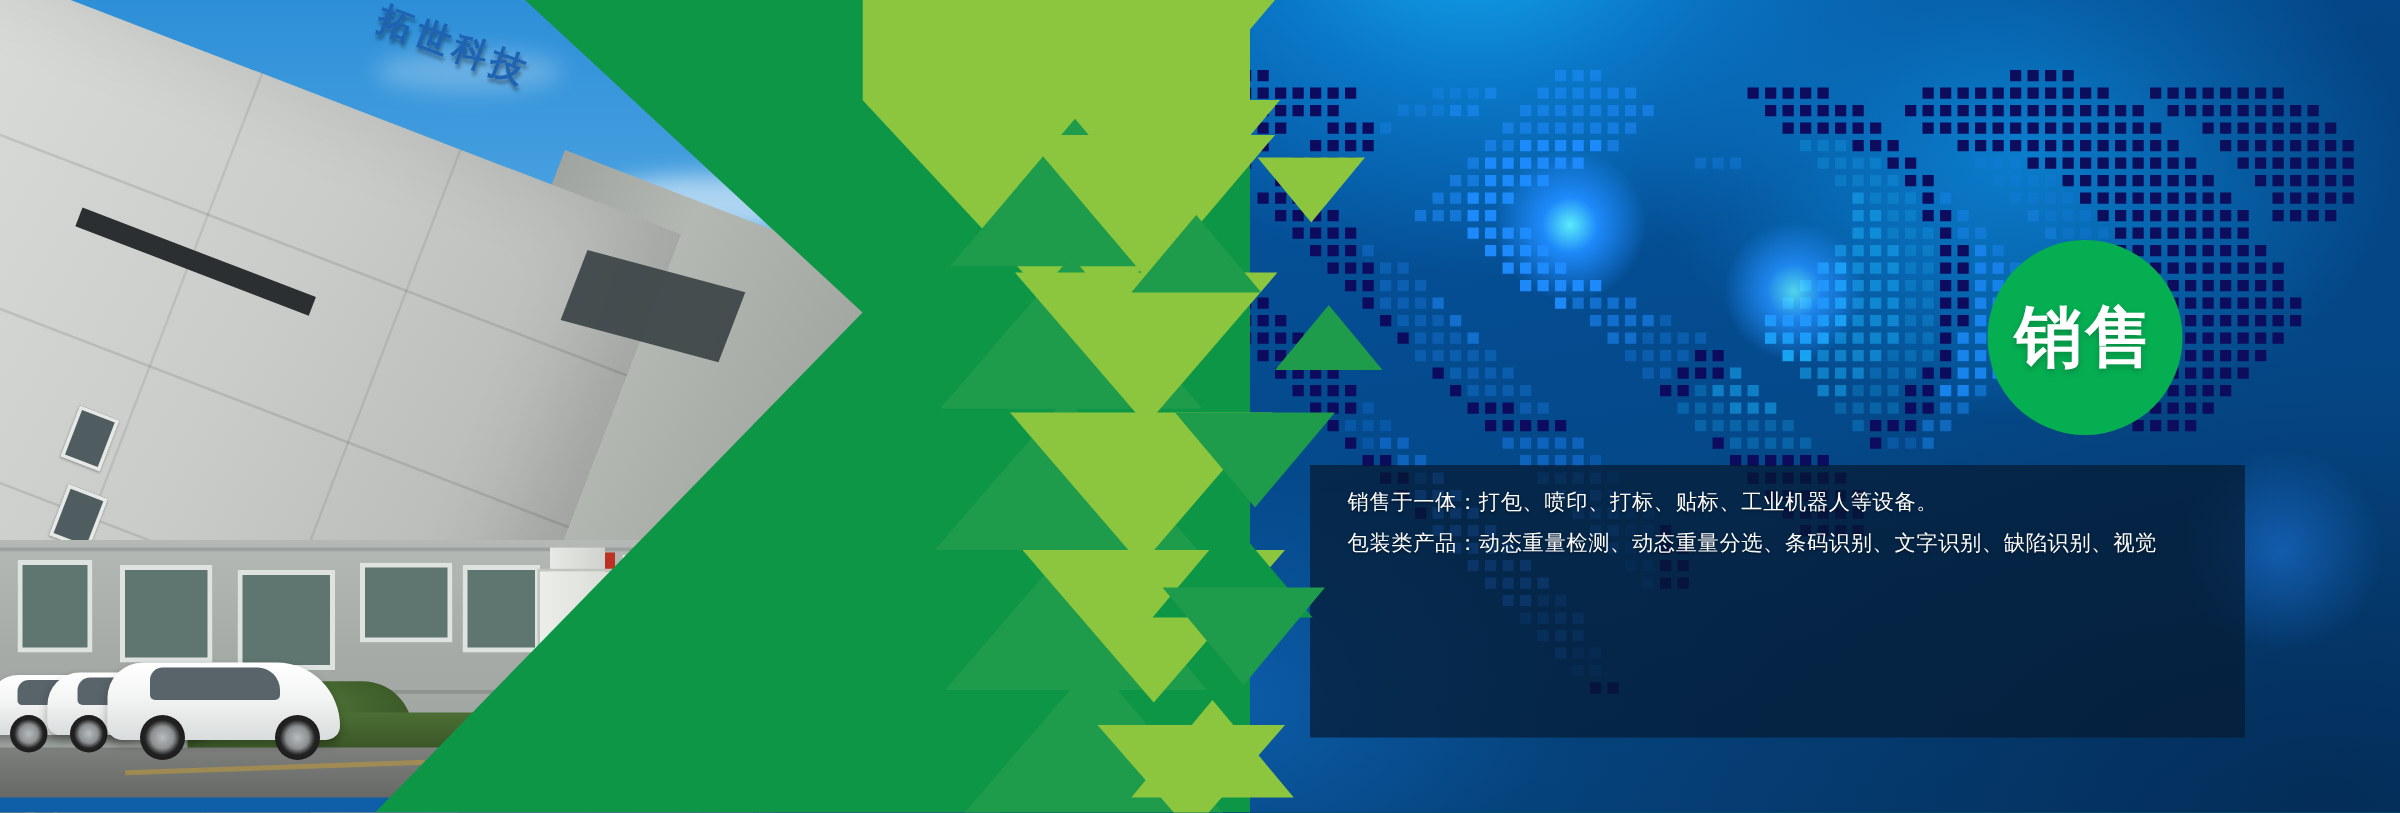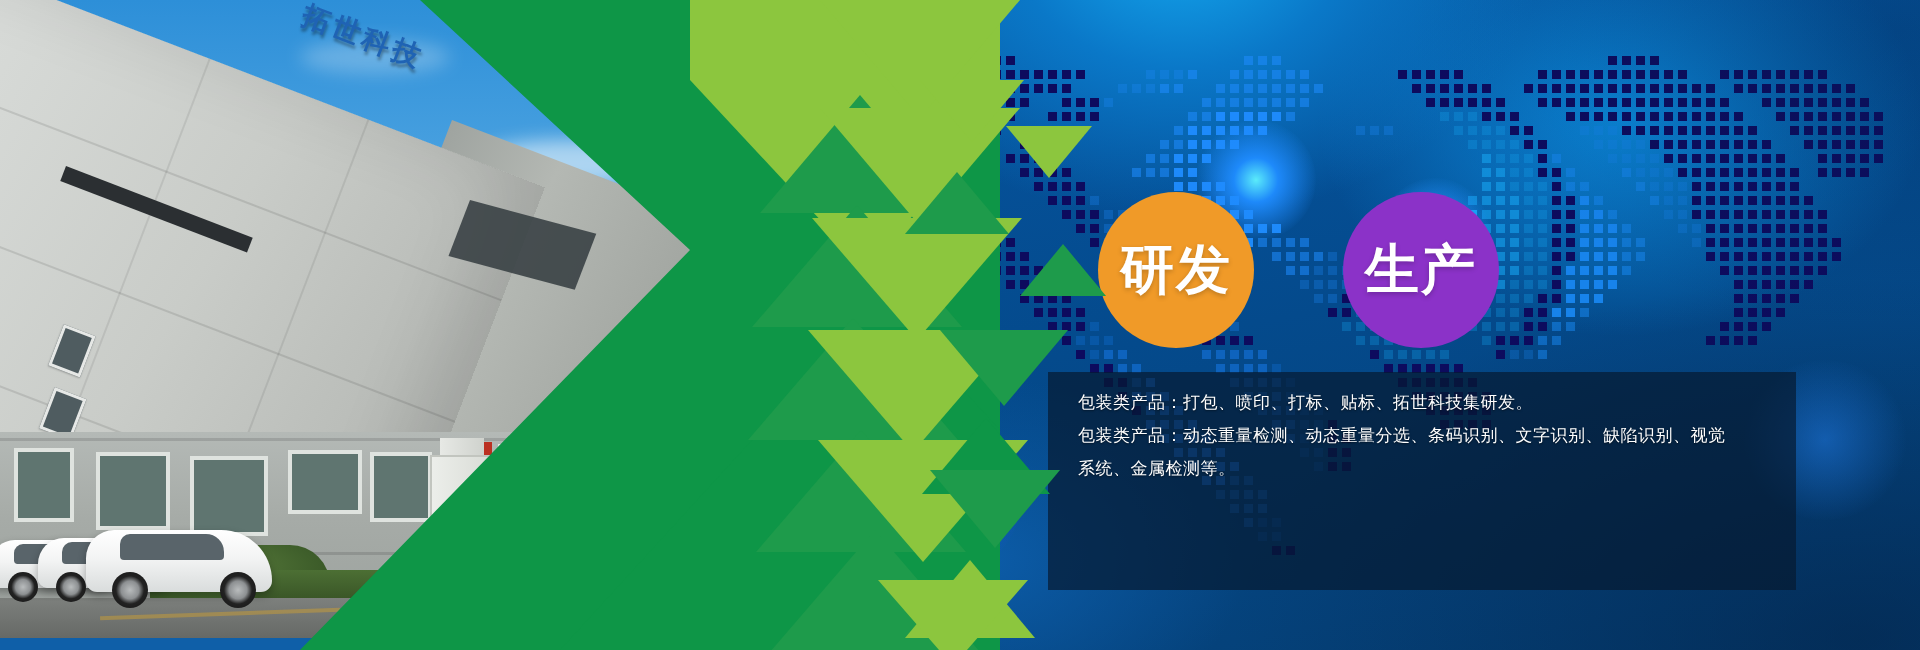--- a/index.html
+++ b/index.html
@@ -1220,27 +1220,23 @@
       <i class="tri" style="position:absolute;width:0;height:0;left:905px;top:172px;z-index:3;border-left:52px solid transparent;border-right:52px solid transparent;border-bottom:62px solid #1E9B4B;"></i>
       <i class="tri" style="position:absolute;width:0;height:0;left:940px;top:330px;z-index:3;border-left:64px solid transparent;border-right:64px solid transparent;border-top:76px solid #1E9B4B;"></i>
       <i class="tri" style="position:absolute;width:0;height:0;left:922px;top:418px;z-index:3;border-left:64px solid transparent;border-right:64px solid transparent;border-bottom:76px solid #0E9647;"></i>
       <i class="tri" style="position:absolute;width:0;height:0;left:930px;top:470px;z-index:3;border-left:65px solid transparent;border-right:65px solid transparent;border-top:78px solid #1E9B4B;"></i>
       <i class="tri" style="position:absolute;width:0;height:0;left:905px;top:560px;z-index:3;border-left:65px solid transparent;border-right:65px solid transparent;border-bottom:78px solid #8CC63E;"></i>
       <i class="tri" style="position:absolute;width:0;height:0;left:878px;top:580px;z-index:3;border-left:75px solid transparent;border-right:75px solid transparent;border-top:86px solid #8CC63E;"></i>
       <i class="tri" style="position:absolute;width:0;height:0;left:1006px;top:126px;z-index:3;border-left:43px solid transparent;border-right:43px solid transparent;border-top:52px solid #8CC63E;"></i>
       <i class="tri" style="position:absolute;width:0;height:0;left:1020px;top:244px;z-index:3;border-left:43px solid transparent;border-right:43px solid transparent;border-bottom:52px solid #1E9B4B;"></i>
     </div>
 
-  <div class="circle" id="circle-0" style="left: 1098px; top: 192px; width: 156px; height: 156px; background: rgb(240, 154, 40);">
-    <span>研发</span>
-  </div>
-  <div class="circle" id="circle-1" style="left: 1343px; top: 192px; width: 156px; height: 156px; background: rgb(139, 50, 200);">
-    <span>生产</span>
+  <div class="circle" id="circle-2" style="left: 1590px; top: 192px; width: 156px; height: 156px; background: rgb(6, 174, 82);">
+    <span>销售</span>
   </div>
 
   <div class="panel"></div>
   <div class="panel-text">
-    <p>包装类产品：打包、喷印、打标、贴标、拓世科技集研发。</p>
+    <p>销售于一体：打包、喷印、打标、贴标、工业机器人等设备。</p>
     <p>包装类产品：动态重量检测、动态重量分选、条码识别、文字识别、缺陷识别、视觉</p>
-    <p>系统、金属检测等。</p>
   </div>
 
 </div>
 
 </body></html>

